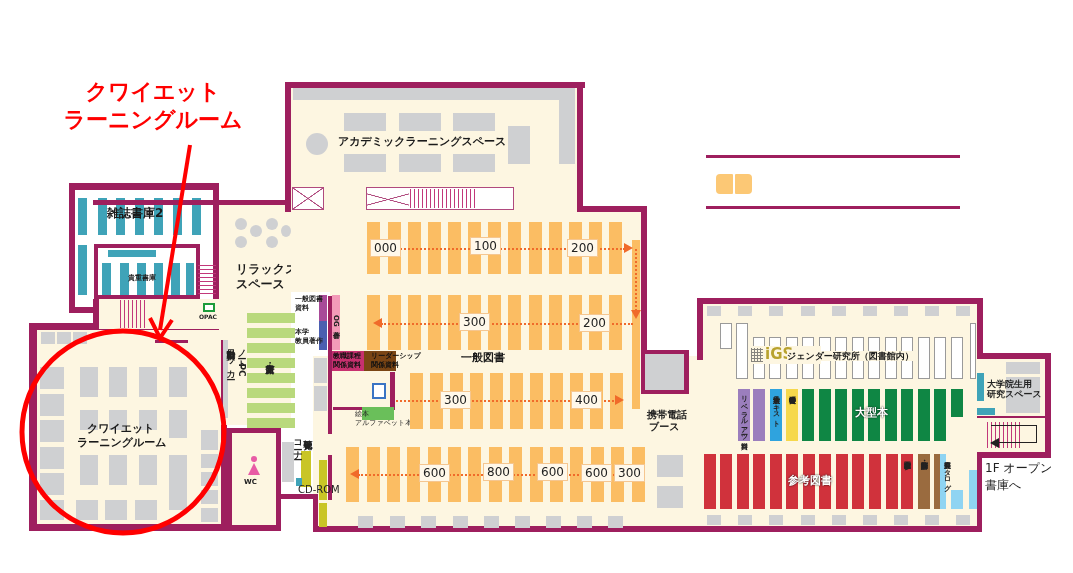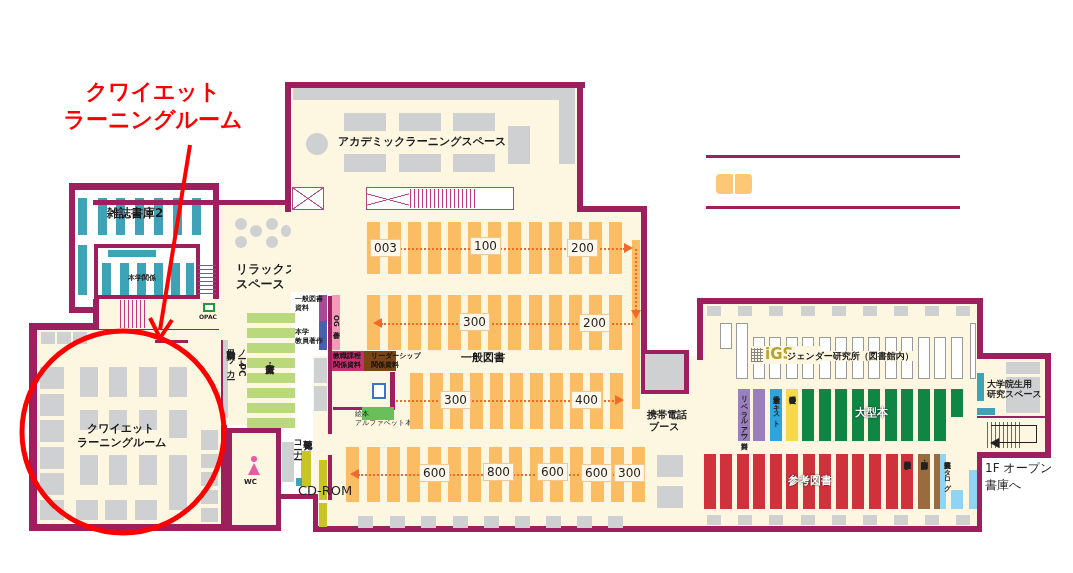--- a/index.html
+++ b/index.html
@@ -56,21 +56,21 @@
 </div>
 <div class="wall" style="left:94px;top:244px;width:106px;height:55px;"></div>
 <div class="white" style="left:98px;top:248px;width:98px;height:47px;">
   <div class="teal" style="left:10px;top:2px;width:48px;height:7px;"></div>
   <div class="teal" style="left:4px;top:15px;width:9px;height:32px;"></div>
   <div class="teal" style="left:22px;top:15px;width:9px;height:32px;"></div>
   <div class="teal" style="left:39px;top:15px;width:9px;height:32px;"></div>
   <div class="teal" style="left:56px;top:15px;width:9px;height:32px;"></div>
   <div class="teal" style="left:73px;top:15px;width:9px;height:32px;"></div>
   <div class="teal" style="left:88px;top:15px;width:8px;height:32px;"></div>
-  <div class="lbl-s" style="left:30px;top:27px;">本学関係</div>
+  <div class="lbl-s" style="left:30px;top:27px;">貴重書庫</div>
 </div>
 <div class="stairs-h" style="left:198px;top:264px;width:18px;height:30px;"></div>
 
 <div class="wall" style="left:29px;top:323px;width:198px;height:208px;"></div>
 <div class="floor" style="left:37px;top:330px;width:184px;height:194px;">
 
   <div class="gray" style="left:4px;top:2px;width:14px;height:12px;"></div>
   <div class="gray" style="left:20px;top:2px;width:14px;height:12px;"></div>
   <div class="gray" style="left:36px;top:2px;width:14px;height:12px;"></div>
   <div class="gray" style="left:3px;top:37px;width:24px;height:22px;"></div>
@@ -188,21 +188,21 @@
   <div class="shelf-o" style="left:121px;top:0;width:13px;height:52px;"></div>
   <div class="shelf-o" style="left:141px;top:0;width:13px;height:52px;"></div>
   <div class="shelf-o" style="left:162px;top:0;width:13px;height:52px;"></div>
   <div class="shelf-o" style="left:182px;top:0;width:13px;height:52px;"></div>
   <div class="shelf-o" style="left:202px;top:0;width:13px;height:52px;"></div>
   <div class="shelf-o" style="left:222px;top:0;width:13px;height:52px;"></div>
   <div class="shelf-o" style="left:242px;top:0;width:13px;height:52px;"></div>
   <div class="shelf-o" style="left:265px;top:18px;width:8px;height:160px;"></div>
   <div class="arrow-h" style="left:10px;top:26px;width:248px;"></div>
   <div class="tri-r" style="left:257px;top:21px;"></div>
-  <div class="numbox" style="left:3px;top:17px;">003</div>
+  <div class="numbox" style="left:3px;top:17px;">000</div>
   <div class="numbox" style="left:103px;top:15px;">100</div>
   <div class="numbox" style="left:200px;top:17px;">200</div>
 </div>
 <div class="arrow-v" style="left:635px;top:249px;height:66px;"></div>
 <div class="tri-d" style="left:631px;top:310px;"></div>
 
 <div class="abs" style="left:367px;top:295px;width:262px;height:55px;">
   <div class="shelf-o" style="left:0;top:0;width:13px;height:55px;"></div>
   <div class="shelf-o" style="left:21px;top:0;width:13px;height:55px;"></div>
   <div class="shelf-o" style="left:41px;top:0;width:13px;height:55px;"></div>
@@ -306,21 +306,21 @@
 
 <div class="wall" style="left:280px;top:494px;width:36px;height:5px;"></div>
 <div class="wall" style="left:313px;top:494px;width:5px;height:38px;"></div>
 <div class="wall" style="left:328px;top:455px;width:4px;height:45px;"></div>
 <div class="abs" style="left:301px;top:451px;width:10px;height:36px;background:#c9c526;"></div>
 <div class="abs" style="left:319px;top:460px;width:8px;height:40px;background:#c9c526;"></div>
 <div class="abs" style="left:319px;top:503px;width:8px;height:24px;background:#c9c526;"></div>
 <div class="abs" style="left:296px;top:478px;width:6px;height:8px;background:#3fa3b8;"></div>
 <div class="vlbl" style="left:303px;top:433px;font-size:9px;">視聴覚</div>
 <div class="vlbl" style="left:293px;top:434px;font-size:9px;">コーナー</div>
-<div class="lbl-s" style="left:298px;top:484px;font-size:13px;font-weight:normal;">CD-ROM</div>
+<div class="lbl-s" style="left:298px;top:484px;font-size:10px;font-weight:normal;">CD-ROM</div>
 
 <div class="wall" style="left:641px;top:350px;width:48px;height:44px;"></div>
 <div class="gray" style="left:645px;top:354px;width:39px;height:36px;"></div>
 <div class="abs" style="left:647px;top:393px;width:28px;height:8px;">
   <div class="wall" style="left:0;top:0;width:2px;height:8px;"></div>
   <div class="wall" style="left:13px;top:0;width:2px;height:8px;"></div>
   <div class="wall" style="left:26px;top:0;width:2px;height:8px;"></div>
 </div>
 <div class="lbl-s" style="left:647px;top:409px;font-size:10px;">携帯電話</div>
 <div class="lbl-s" style="left:649px;top:421px;font-size:10px;">ブース</div>

